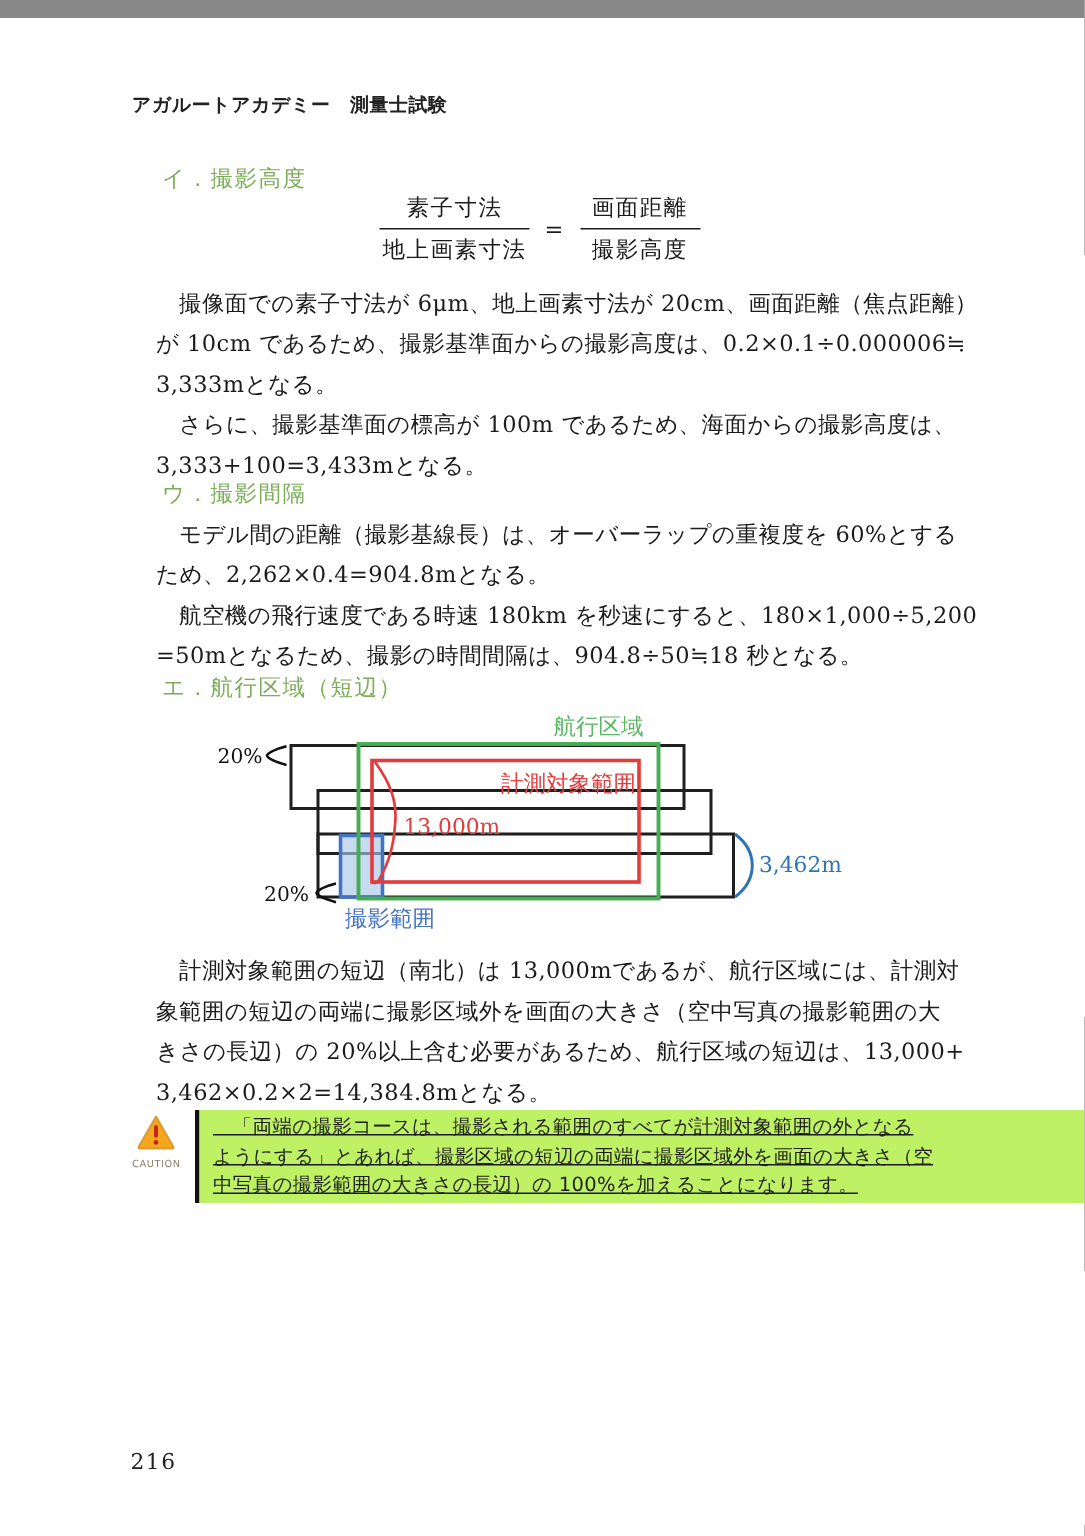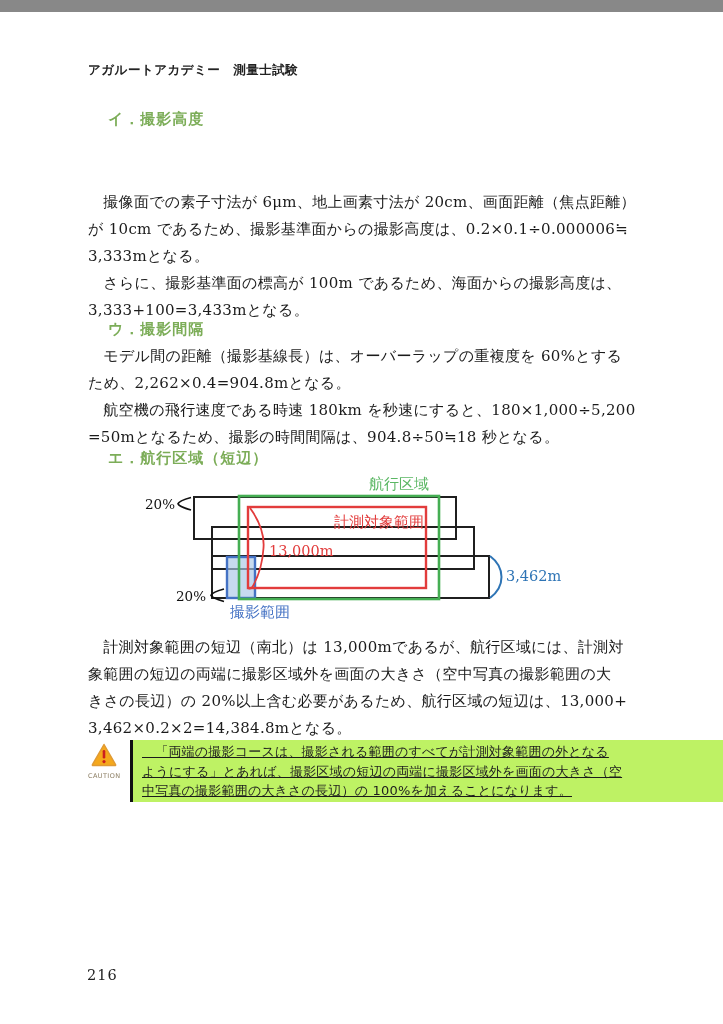--- a/index.html
+++ b/index.html
@@ -7,24 +7,24 @@
     position:relative;width:723px;height:1024px;background:#ffffff;
     font-family:"DejaVu Serif","Liberation Serif",serif;color:#1b1b1b;
     overflow:hidden;margin:12px auto;
   }
   .abs{position:absolute;}
   .doc-header{
     left:88px;top:50px;font-family:"DejaVu Sans","Liberation Sans",sans-serif;
     font-weight:bold;font-size:12.5px;color:#222;letter-spacing:0.5px;
   }
   .sec-heading{
-    font-family:"DejaVu Sans","Liberation Sans",sans-serif;font-weight:bold;
+    font-family:"DejaVu Sans","Liberation Sans",sans-serif;font-weight:normal;
     font-size:15px;color:#7cad58;letter-spacing:1px;
   }
-  .body-block{left:88px;width:556px;}
+  .body-block{left:104px;width:556px;}
   .body-line{
     font-size:15px;line-height:27px;white-space:nowrap;letter-spacing:0.3px;
   }
   
   .formula{
     left:253px;top:116px;display:flex;align-items:center;gap:8px;
     font-size:15px;letter-spacing:1px;
   }
   .frac{display:inline-block;text-align:center;}
   .frac .num{padding:1px 8px 4px;border-bottom:1.4px solid #1b1b1b;}
@@ -53,20 +53,31 @@
 </style>
 </head>
 <body>
 
 <div class="page">
 
   <div class="abs doc-header">アガルートアカデミー　測量士試験</div>
 
   <div class="abs sec-heading" style="left:108px;top:98px;">イ．撮影高度</div>
 
+  <div class="abs formula">
+    <div class="frac">
+      <div class="num">素子寸法</div>
+      <div class="den">地上画素寸法</div>
+    </div>
+    <div class="eq">=</div>
+    <div class="frac">
+      <div class="num">画面距離</div>
+      <div class="den">撮影高度</div>
+    </div>
+  </div>
 
   <div class="abs body-block" style="top:177px;">
     <div class="body-line">　撮像面での素子寸法が 6μm、地上画素寸法が 20cm、画面距離（焦点距離）</div>
     <div class="body-line">が 10cm であるため、撮影基準面からの撮影高度は、0.2×0.1÷0.000006≒</div>
     <div class="body-line">3,333mとなる。</div>
     <div class="body-line">　さらに、撮影基準面の標高が 100m であるため、海面からの撮影高度は、</div>
     <div class="body-line">3,333+100=3,433mとなる。</div>
   </div>
 
   <div class="abs sec-heading" style="left:108px;top:308px;">ウ．撮影間隔</div>

